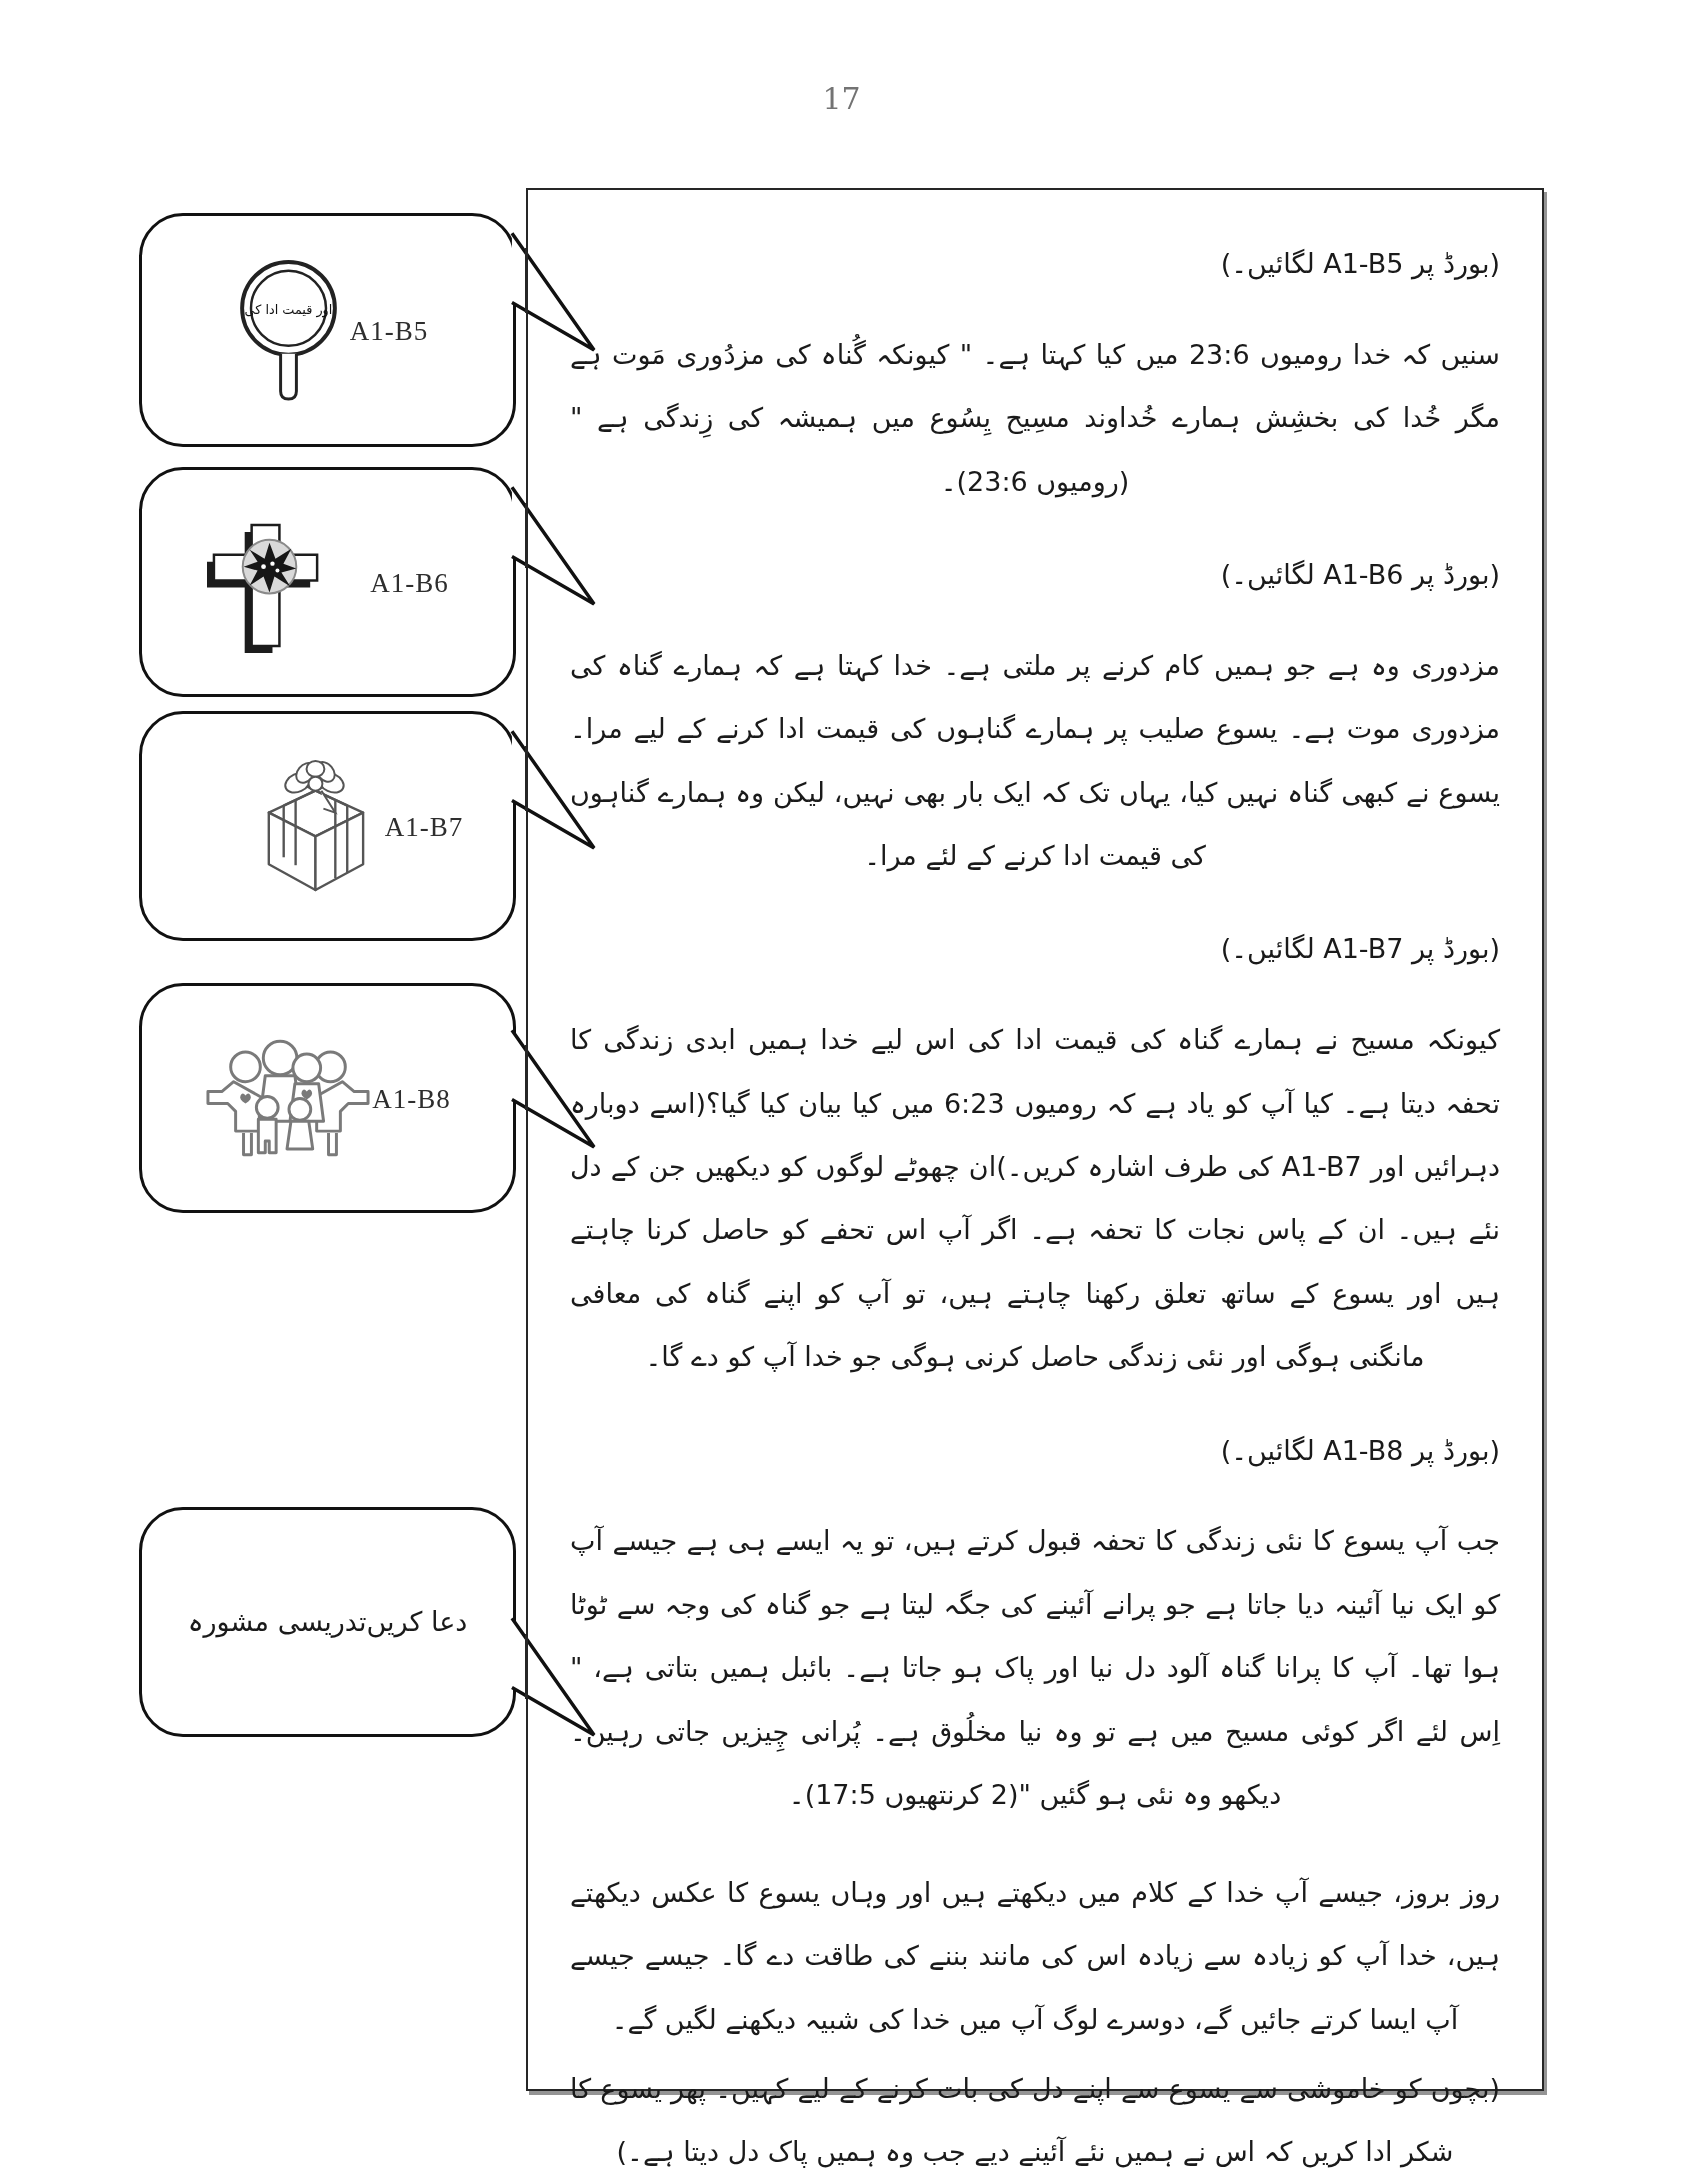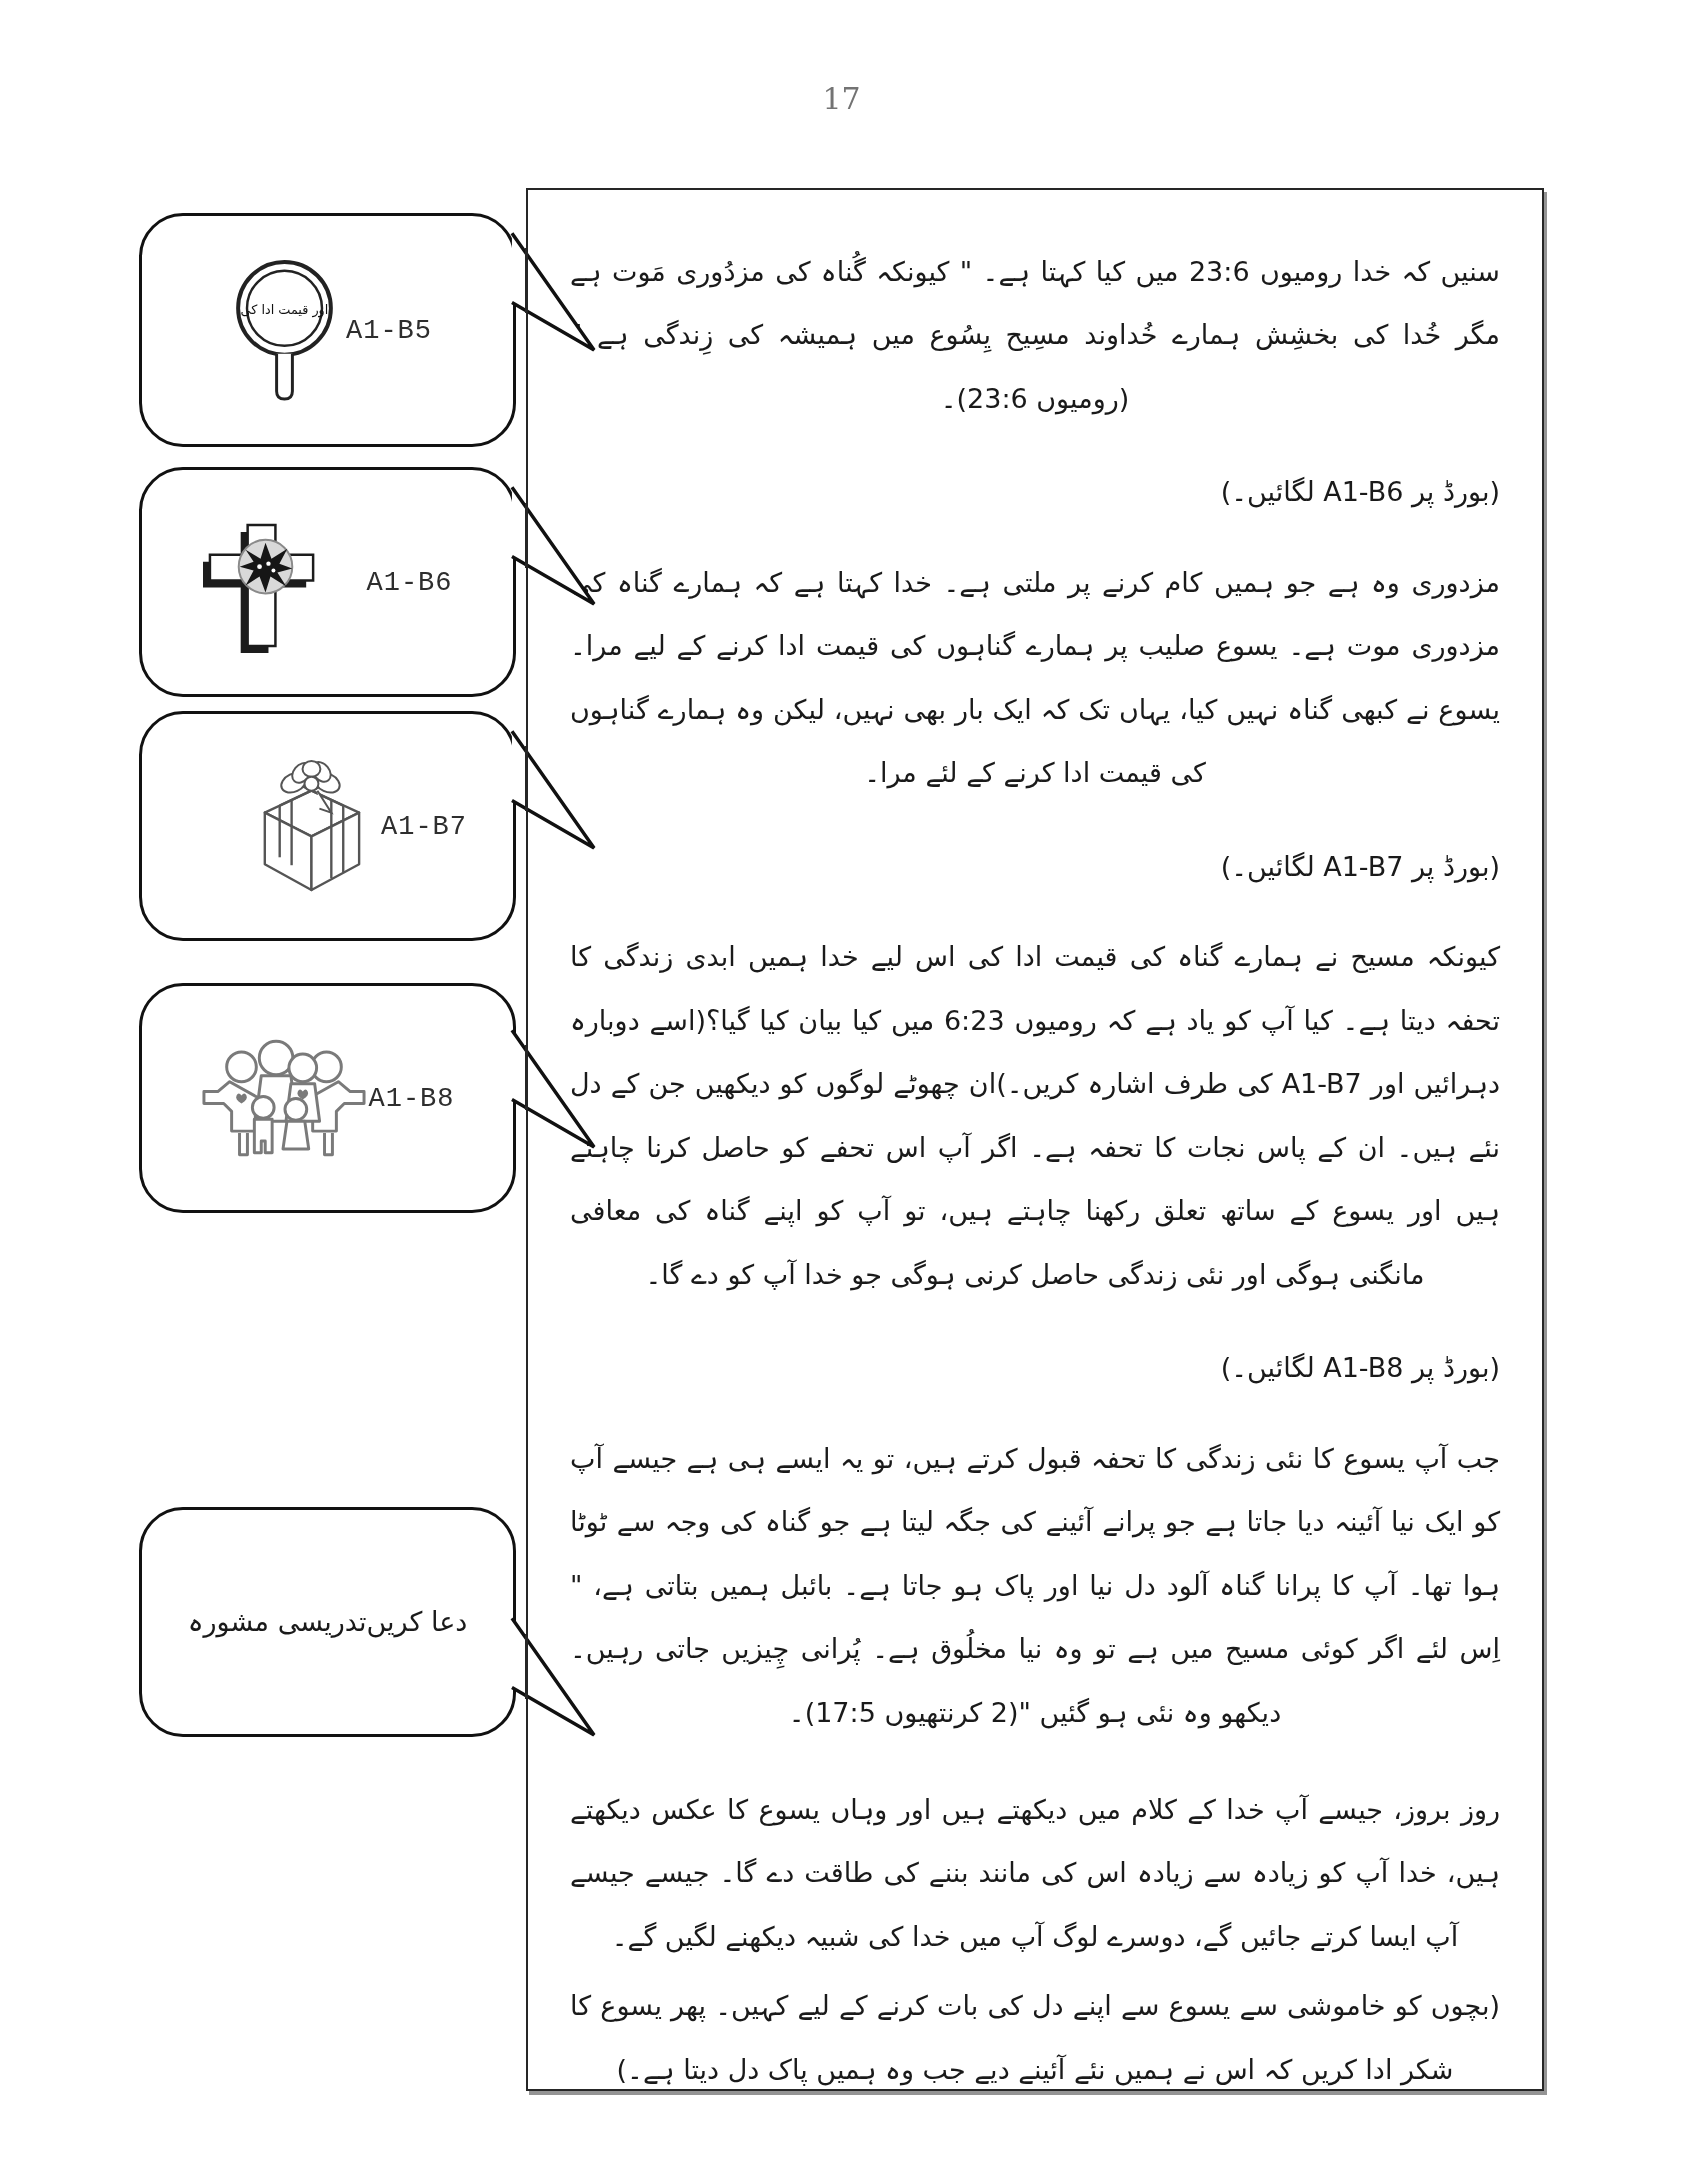--- a/index.html
+++ b/index.html
@@ -27,35 +27,36 @@
     margin:30px 0 34px;
   }
   .para.tight{margin:0 0 6px;}
   
   .bubble{
     position:absolute;left:139px;width:377px;height:230px;background:#fff;
     border:3.5px solid #111;border-radius:44px;box-sizing:border-box;z-index:2;
     display:flex;flex-direction:row;align-items:center;justify-content:center;
   }
   .bubble .label{
-    font-family:Liberation Mono, monospace;font-size:27px;color:#2e2e2e;
+    font-family:Liberation Serif, serif;font-size:27px;color:#2e2e2e;
     letter-spacing:1px;margin-top:2px;
   }
   .bubble .icon-wrap{display:flex;align-items:center;justify-content:center;}
   .tip-line{font-size:27px;line-height:2.3;text-align:center;direction:rtl;}
   .tail{position:absolute;left:509px;width:91px;height:129px;z-index:2;}
   .border-patch{position:absolute;left:525px;width:3px;height:65px;background:#262626;z-index:3;}
   svg text{font-family:"DejaVu Sans",sans-serif;}
 </style>
 </head>
 <body>
 
 <div class="page-number">17</div>
 
 <div class="main-box">
+  <p class="direction-line">(بورڈ پر A1-B5 لگائیں۔)</p>
   <p class="para">سنیں کہ خدا رومیوں 23:6 میں کیا کہتا ہے۔ " کیونکہ گُناہ کی مزدُوری مَوت ہے مگر خُدا کی بخشِش ہمارے خُداوند مسِیح یِسُوع میں ہمیشہ کی زِندگی ہے "(رومیوں 23:6)۔</p>
   <p class="direction-line">(بورڈ پر A1-B6 لگائیں۔)</p>
   <p class="para">مزدوری وہ ہے جو ہمیں کام کرنے پر ملتی ہے۔ خدا کہتا ہے کہ ہمارے گناہ کی مزدوری موت ہے۔ یسوع صلیب پر ہمارے گناہوں کی قیمت ادا کرنے کے لیے مرا۔ یسوع نے کبھی گناہ نہیں کیا، یہاں تک کہ ایک بار بھی نہیں، لیکن وہ ہمارے گناہوں کی قیمت ادا کرنے کے لئے مرا۔</p>
   <p class="direction-line">(بورڈ پر A1-B7 لگائیں۔)</p>
   <p class="para">کیونکہ مسیح نے ہمارے گناہ کی قیمت ادا کی اس لیے خدا ہمیں ابدی زندگی کا تحفہ دیتا ہے۔ کیا آپ کو یاد ہے کہ رومیوں 6:23 میں کیا بیان کیا گیا؟(اسے دوبارہ دہرائیں اور A1-B7 کی طرف اشارہ کریں۔)ان چھوٹے لوگوں کو دیکھیں جن کے دل نئے ہیں۔ ان کے پاس نجات کا تحفہ ہے۔ اگر آپ اس تحفے کو حاصل کرنا چاہتے ہیں اور یسوع کے ساتھ تعلق رکھنا چاہتے ہیں، تو آپ کو اپنے گناہ کی معافی مانگنی ہوگی اور نئی زندگی حاصل کرنی ہوگی جو خدا آپ کو دے گا۔</p>
   <p class="direction-line">(بورڈ پر A1-B8 لگائیں۔)</p>
   <p class="para">جب آپ یسوع کا نئی زندگی کا تحفہ قبول کرتے ہیں، تو یہ ایسے ہی ہے جیسے آپ کو ایک نیا آئینہ دیا جاتا ہے جو پرانے آئینے کی جگہ لیتا ہے جو گناہ کی وجہ سے ٹوٹا ہوا تھا۔ آپ کا پرانا گناہ آلود دل نیا اور پاک ہو جاتا ہے۔ بائبل ہمیں بتاتی ہے، " اِس لئے اگر کوئی مسیح میں ہے تو وہ نیا مخلُوق ہے۔ پُرانی چِیزیں جاتی رہیں۔ دیکھو وہ نئی ہو گئیں "(2 کرنتھیوں 17:5)۔</p>
   <p class="para tight">روز بروز، جیسے آپ خدا کے کلام میں دیکھتے ہیں اور وہاں یسوع کا عکس دیکھتے ہیں، خدا آپ کو زیادہ سے زیادہ اس کی مانند بننے کی طاقت دے گا۔ جیسے جیسے آپ ایسا کرتے جائیں گے، دوسرے لوگ آپ میں خدا کی شبیہ دیکھنے لگیں گے۔</p>
   <p class="para tight">(بچوں کو خاموشی سے یسوع سے اپنے دل کی بات کرنے کے لیے کہیں۔ پھر یسوع کا شکر ادا کریں کہ اس نے ہمیں نئے آئینے دیے جب وہ ہمیں پاک دل دیتا ہے۔)</p>
 </div>

